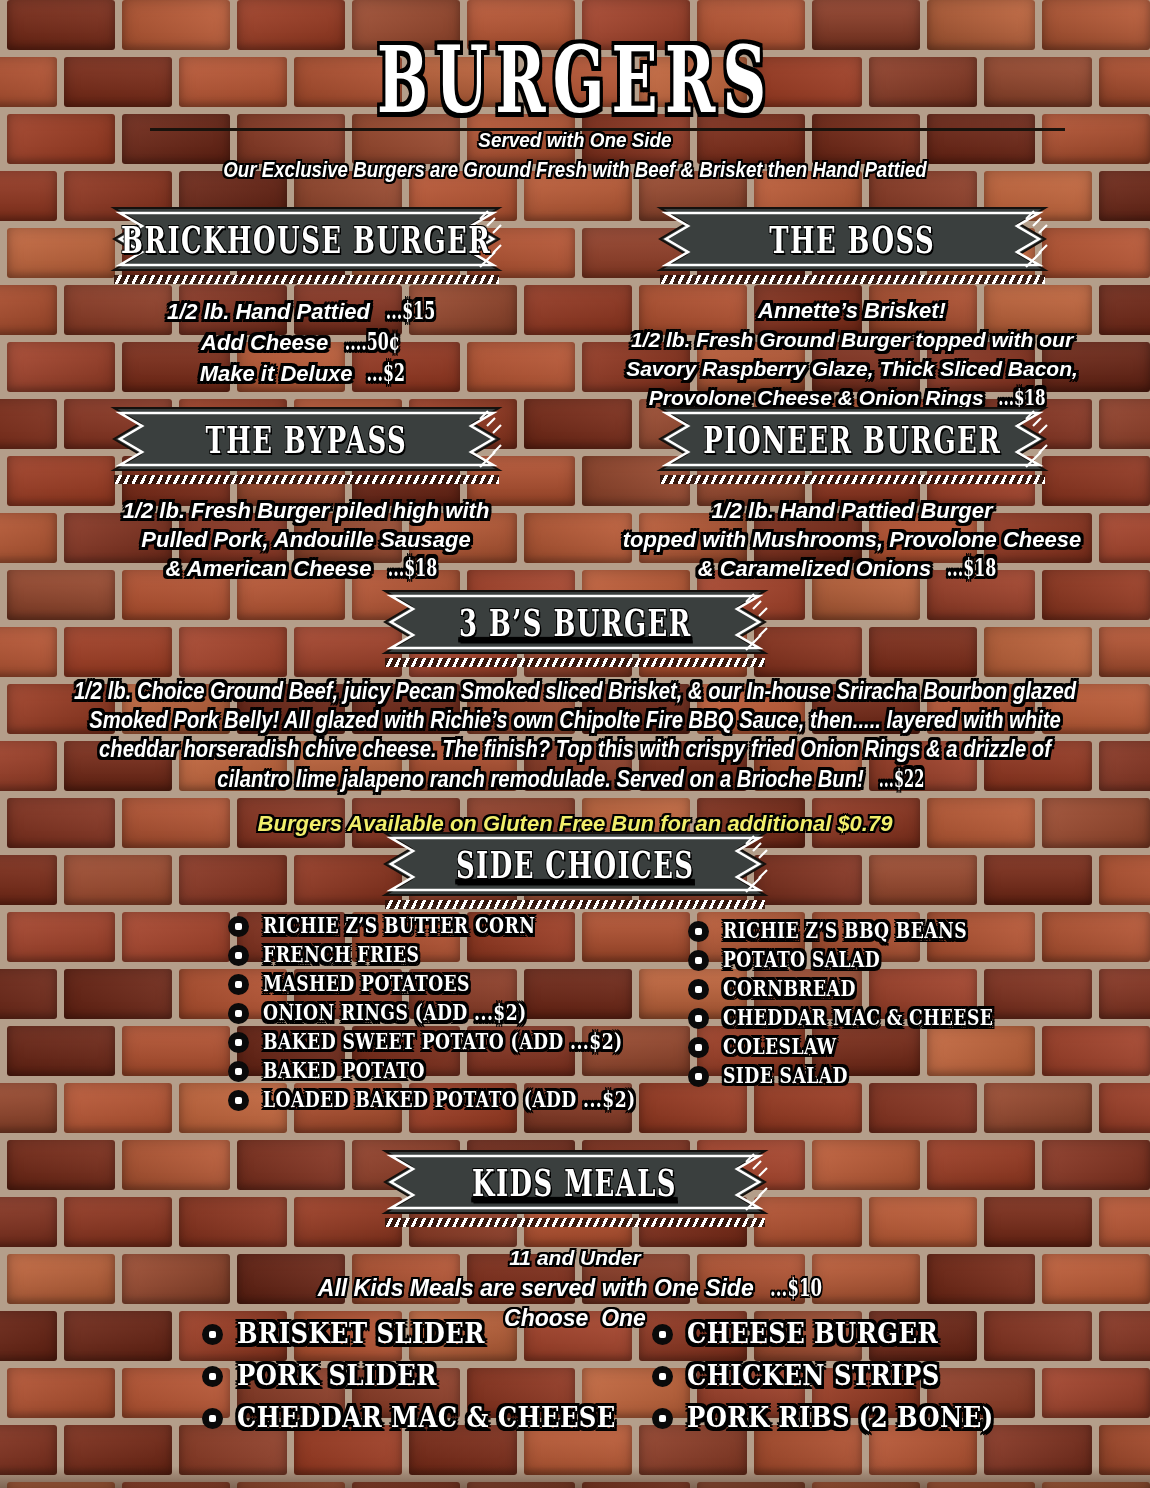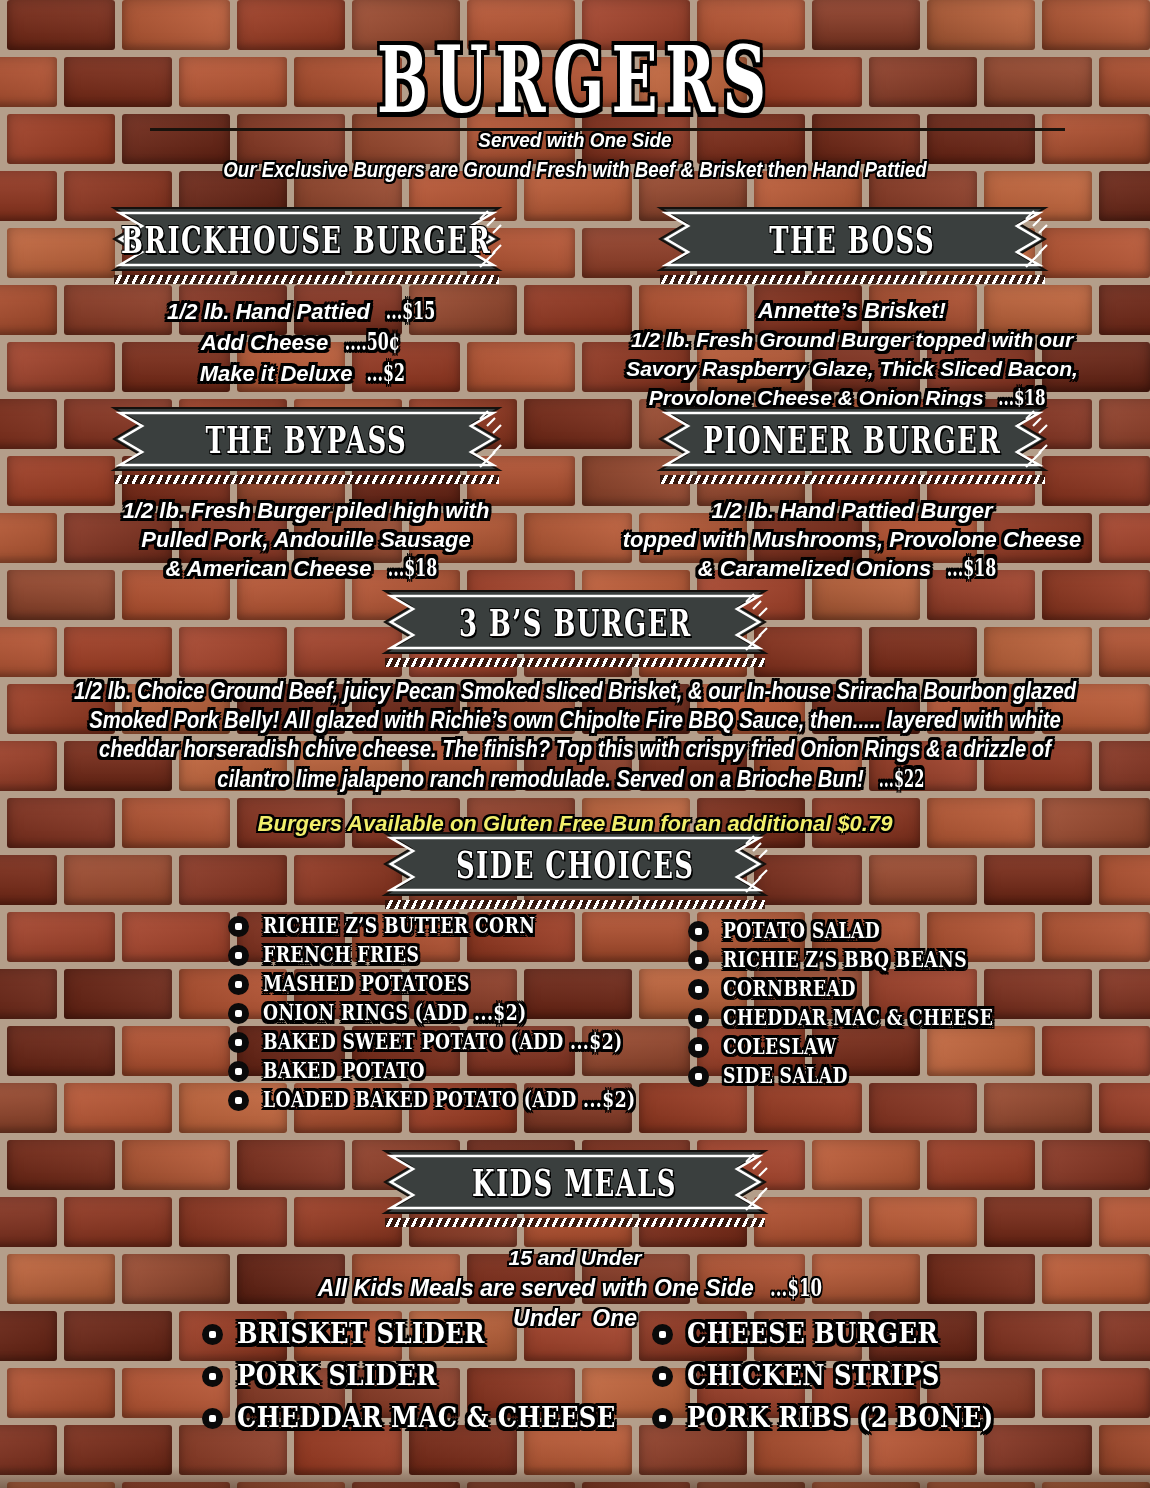--- a/index.html
+++ b/index.html
@@ -33,21 +33,21 @@
   #sub2{margin-top:1px;font-size:22px;display:block;transform:scale(.85,1);}
   
   .banner{position:relative;height:62px;display:flex;align-items:center;justify-content:center;}
   .banner-title{position:relative;z-index:2;font-family:"DejaVu Serif",serif;font-weight:700;
     color:#fff;font-size:35px;letter-spacing:2px;white-space:nowrap;
     display:inline-block;transform:scale(.74,1.08);
     text-shadow:2px 2px 0 #000,-1px -1px 0 #000,1px -1px 0 #000,-1px 1px 0 #000;}
   .banner-shadow{height:9px;margin:5px auto 0;width:96%;
     background:repeating-linear-gradient(115deg, rgba(45,18,10,.9) 0 4.5px, #fff 4.5px 7.5px);}
   .w385{width:385px;margin-left:auto;margin-right:auto;}
-  .w380{width:380px;margin-left:auto;margin-right:auto;}
+  .w380{width:380px;margin-left:auto;margin-right:auto;text-decoration:underline;}
   
   section{position:absolute;left:0;width:100%;z-index:2;}
   #row1{top:208px;height:0;}
   #row2{top:408px;height:0;}
   .colL{position:absolute;left:66px;width:480px;text-align:center;}
   .colR{position:absolute;left:602px;width:500px;text-align:center;}
   .col-content{margin-top:12px;}
   .menu-lines{list-style:none;margin:0;padding:0;}
   .menu-lines li{line-height:31px;}
   #sec-3b{top:591px;text-align:center;}
@@ -528,25 +528,25 @@
       </li>
       <li class="bullet-item">
         <span class="bullet"></span>
         <span class="slab o3 side-text">LOADED BAKED POTATO (ADD ...$2)</span>
       </li>
     </ul>
   <ul id="sides-right" class="bullet-list">
 
   <li class="bullet-item">
         <span class="bullet"></span>
+        <span class="slab o3 side-text">RICHIE Z’S BBQ BEANS</span>
+      </li>
+      <li class="bullet-item">
+        <span class="bullet"></span>
         <span class="slab o3 side-text">POTATO SALAD</span>
-      </li>
-      <li class="bullet-item">
-        <span class="bullet"></span>
-        <span class="slab o3 side-text">RICHIE Z’S BBQ BEANS</span>
       </li>
       <li class="bullet-item">
         <span class="bullet"></span>
         <span class="slab o3 side-text">CORNBREAD</span>
       </li>
       <li class="bullet-item">
         <span class="bullet"></span>
         <span class="slab o3 side-text">CHEDDAR MAC &amp; CHEESE</span>
       </li>
       <li class="bullet-item">
@@ -568,23 +568,23 @@
     <line x1="361" y1="11" x2="369" y2="3" stroke="#fff" stroke-width="2.2"></line>
         <line x1="368" y1="18" x2="376" y2="10" stroke="#fff" stroke-width="2.2"></line>
         <line x1="374" y1="25" x2="382" y2="17" stroke="#fff" stroke-width="2.2"></line>
         <line x1="361" y1="59" x2="369" y2="51" stroke="#fff" stroke-width="2.2"></line>
         <line x1="368" y1="52" x2="376" y2="44" stroke="#fff" stroke-width="2.2"></line>
         <line x1="374" y1="45" x2="382" y2="37" stroke="#fff" stroke-width="2.2"></line>
       </svg>
       <span class="banner-title">KIDS MEALS</span>
     </div>
   <div class="banner-shadow w380"></div>
-  <div id="kids-sub1" class="itext o2">15 and Under</div>
+  <div id="kids-sub1" class="itext o2">11 and Under</div>
   <div id="kids-sub2" class="itext o2"><span>All Kids Meals are served with One Side</span> <span class="price">...$10</span></div>
-  <div id="kids-sub3" class="itext o2">Under  One</div>
+  <div id="kids-sub3" class="itext o2">Choose  One</div>
   <ul id="kids-left" class="bullet-list">
 
   <li class="bullet-item kids-item">
         <span class="bullet"></span>
         <span class="slab o3 kid-text">BRISKET SLIDER</span>
       </li>
       <li class="bullet-item kids-item">
         <span class="bullet"></span>
         <span class="slab o3 kid-text">PORK SLIDER</span>
       </li>

